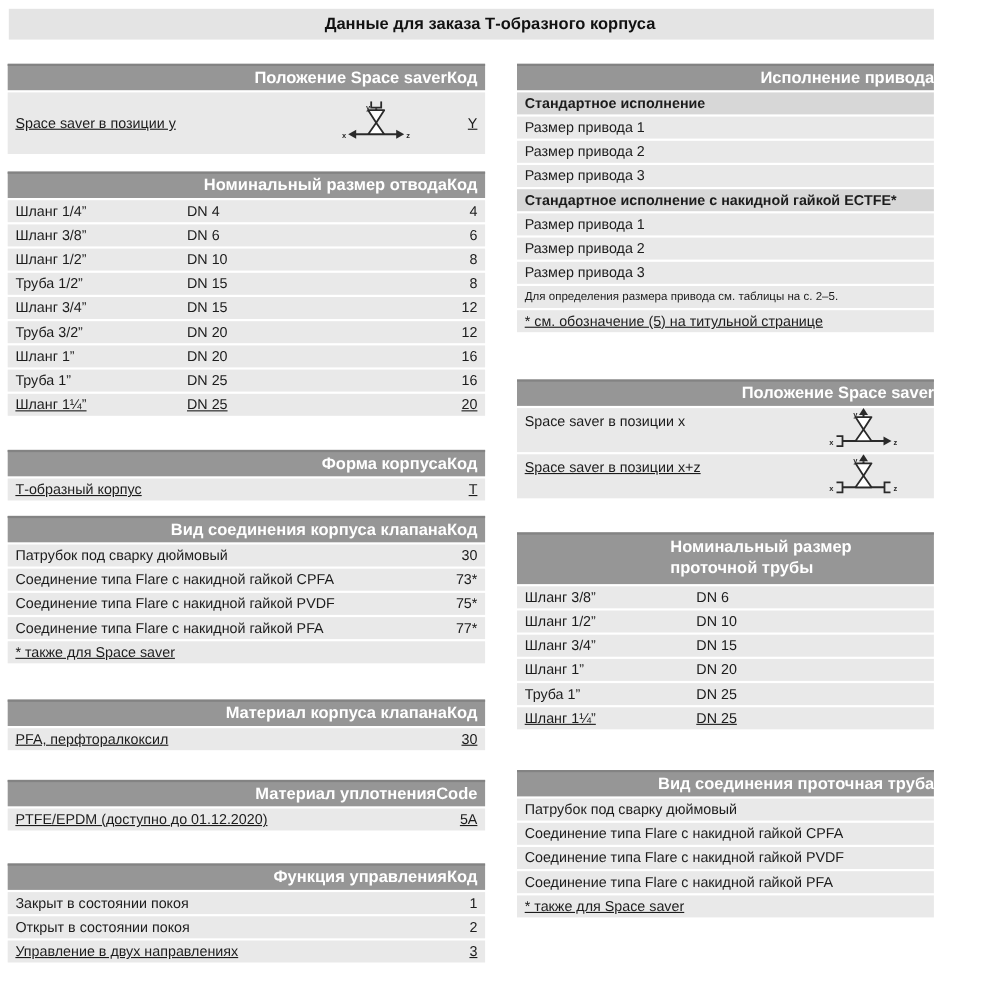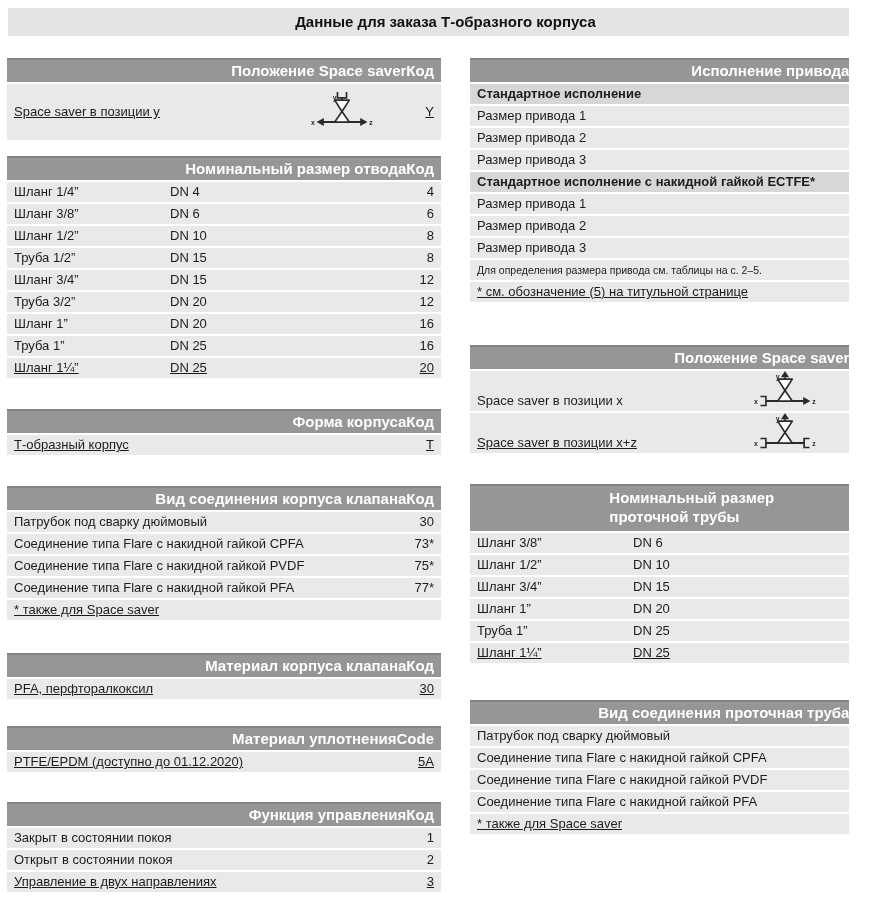--- a/index.html
+++ b/index.html
@@ -19,21 +19,21 @@
     background:var(--title-bg);
     font-size:15px;font-weight:bold;text-align:center;line-height:28px;color:#111;
   }
   .col{position:absolute;top:58px;}
   .col-left{left:7px;width:434px;}
   .col-right{left:470px;width:414px;}
 
   .tbl{width:100%;}
   .col-left .tbl:nth-of-type(2){margin-top:16px;}
   .col-left .tbl:nth-of-type(3){margin-top:31px;}
-  .col-left .tbl:nth-of-type(4){margin-top:31px;}
+  .col-left .tbl:nth-of-type(4){margin-top:14px;}
   .col-left .tbl:nth-of-type(5){margin-top:33px;}
   .col-left .tbl:nth-of-type(6){margin-top:27px;}
   .col-left .tbl:nth-of-type(7){margin-top:30px;}
   .col-right .tbl:nth-of-type(2){margin-top:43px;}
   .col-right .tbl:nth-of-type(3){margin-top:31px;}
   .col-right .tbl:nth-of-type(4){margin-top:37px;}
 
   .tbl-head{
     display:flex;justify-content:flex-end;align-items:center;
     min-height:24px;background:var(--header-bg);border-top:2px solid #838383;
@@ -49,21 +49,21 @@
     padding:0 7px;margin-bottom:2px;
   }
   .row:last-child{margin-bottom:0;text-decoration:underline;}
   .cell-name{flex:1;}
   .cell-name.fixed{flex:0 0 156px;}
   .cell-mid{flex:1;}
   .cell-code{margin-left:auto;text-align:right;white-space:nowrap;}
   .row.subheader{background:var(--subheader-bg);font-weight:bold;}
   .row.note{}
   .row.note.small span{font-size:10.5px;}
-  .diagram-row{position:relative;align-items:flex-end;min-height:40px;padding-top:2px;}
+  .diagram-row{position:relative;align-items:flex-start;min-height:40px;padding-top:2px;}
   .diagram-row .cell-name{flex:0 1 auto;}
   .diagram-row .cell-code{align-self:flex-start;}
   .diagram-row.tall{min-height:56px;align-items:center;padding-top:0;}
   .diagram-row.tall .cell-code{align-self:center;}
   .diagram-row svg{position:absolute;right:66px;top:50%;transform:translateY(-50%);}
 </style>
 </head>
 <body>
 
 <div class="page">

